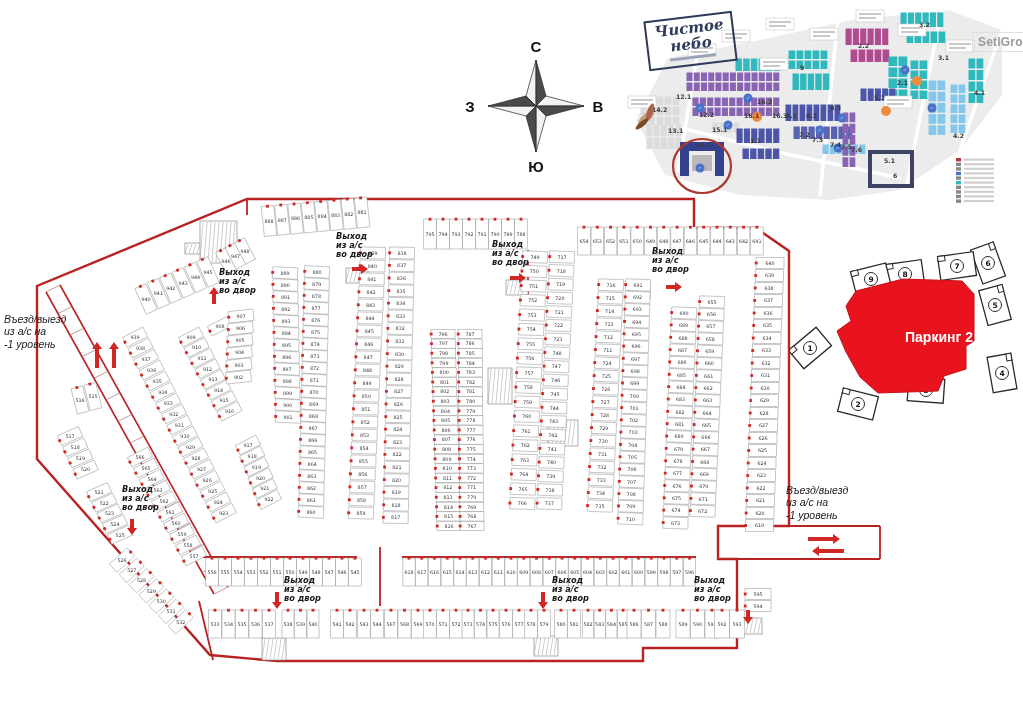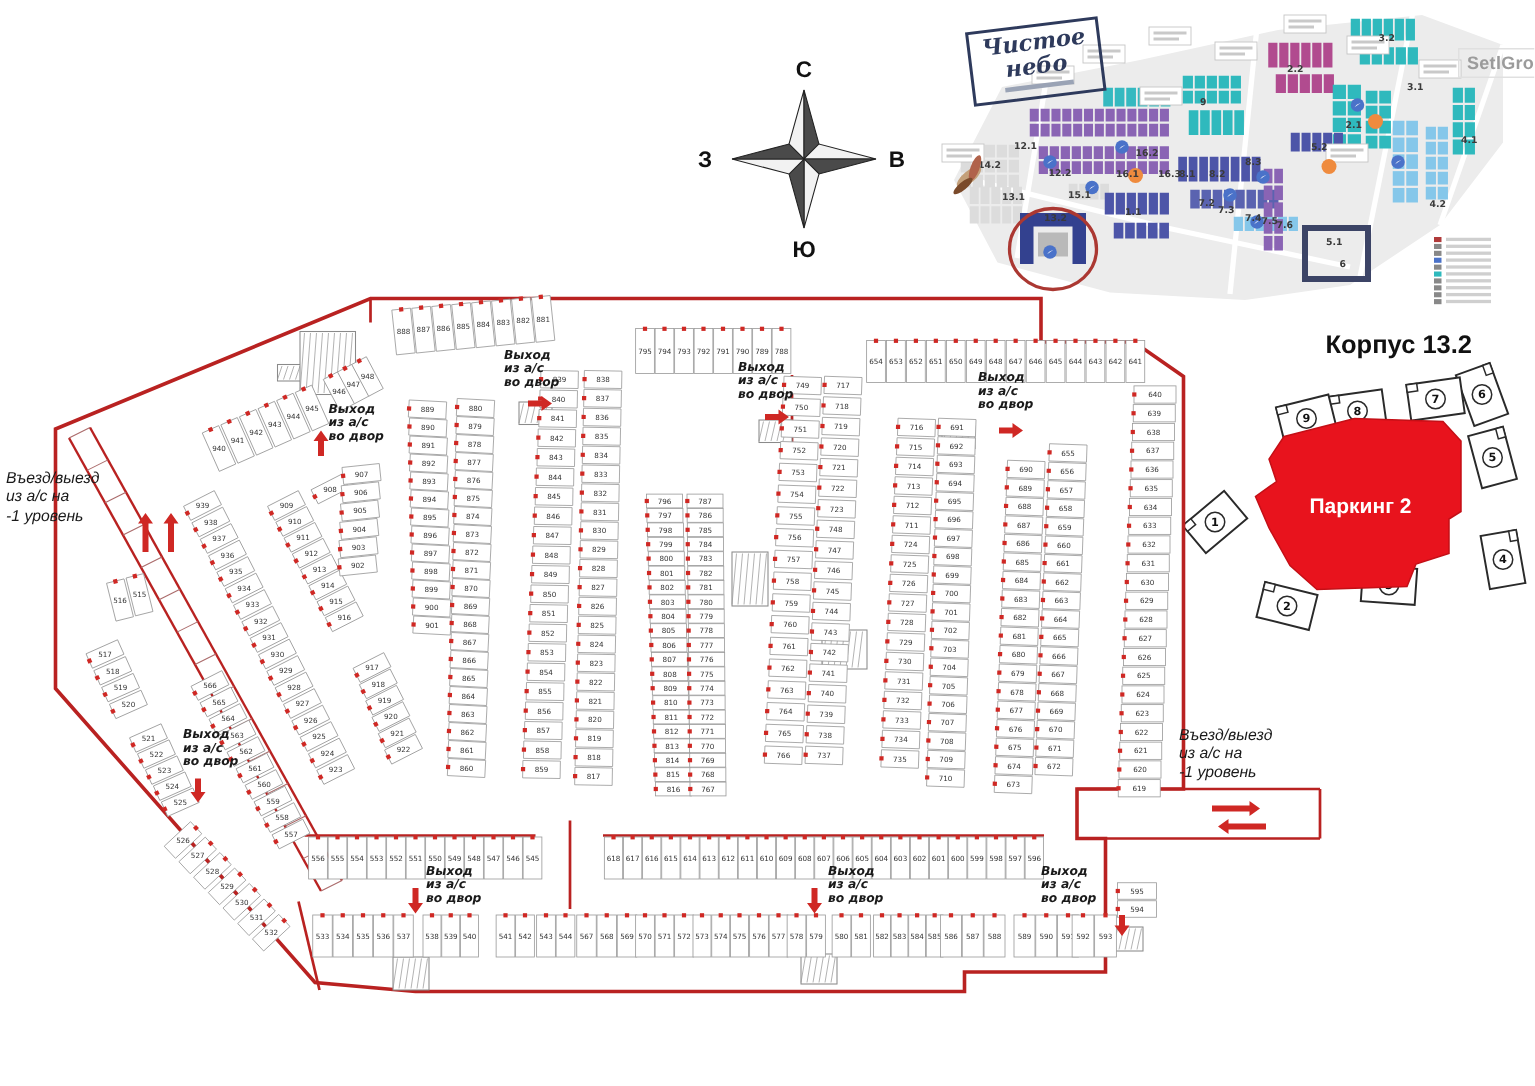--- a/index.html
+++ b/index.html
@@ -10,21 +10,21 @@
       font-size:15px;color:#111;font-family:"Liberation Sans",sans-serif;}
   .logo{position:absolute;left:646px;top:16px;transform:rotate(-7deg);color:#2e3a5c;}
   .logo-frame{border:2px solid #2e3a5c;padding:3px 8px 5px 8px;text-align:center;
       font-family:"DejaVu Serif","Liberation Serif",serif;font-style:italic;font-weight:bold;
       font-size:15px;line-height:1.05;}
   .logo-tag{margin:3px auto 0 auto;width:46px;height:3px;background:#9aa3b5;}
   .brand{position:absolute;left:972px;top:32px;color:#9b9b9b;font-weight:bold;font-size:12px;
       border:1px solid #e0e0e0;padding:2px 5px;letter-spacing:0.2px;}
   .korpus-title{position:absolute;left:855px;top:220px;width:155px;text-align:center;
       font-size:17px;font-weight:bold;color:#111;}
-  .parking-label{position:absolute;left:848px;top:329px;width:118px;text-align:center;
+  .parking-label{position:absolute;left:880px;top:329px;width:118px;text-align:center;
       font-size:14px;font-weight:bold;color:#ffffff;}
   .entry-label{position:absolute;font-size:10.5px;font-weight:normal;font-style:italic;
       color:#1a1a1a;line-height:1.18;}
   .entry-label span{display:block;}
   .entry-left{left:4px;top:313px;}
   .entry-right{left:786px;top:484px;}
 </style>
 </head>
 <body>
 
@@ -2749,21 +2749,20 @@
     </div>
   </div>
 
   <div class="brand">SetlGroup</div>
 
   <div class="compass-letter" style="left:526px;top:38px;">С</div>
   <div class="compass-letter" style="left:526px;top:158px;">Ю</div>
   <div class="compass-letter" style="left:460px;top:98px;">З</div>
   <div class="compass-letter" style="left:588px;top:98px;">В</div>
 
-  <div class="korpus-title">Корпус 13.2</div>
   <div class="parking-label">Паркинг 2</div>
 
   <div class="entry-label entry-left">
     <span>Въезд/выезд</span>
     <span>из а/с на</span>
     <span>-1 уровень</span>
   </div>
   <div class="entry-label entry-right">
     <span>Въезд/выезд</span>
     <span>из а/с на</span>

